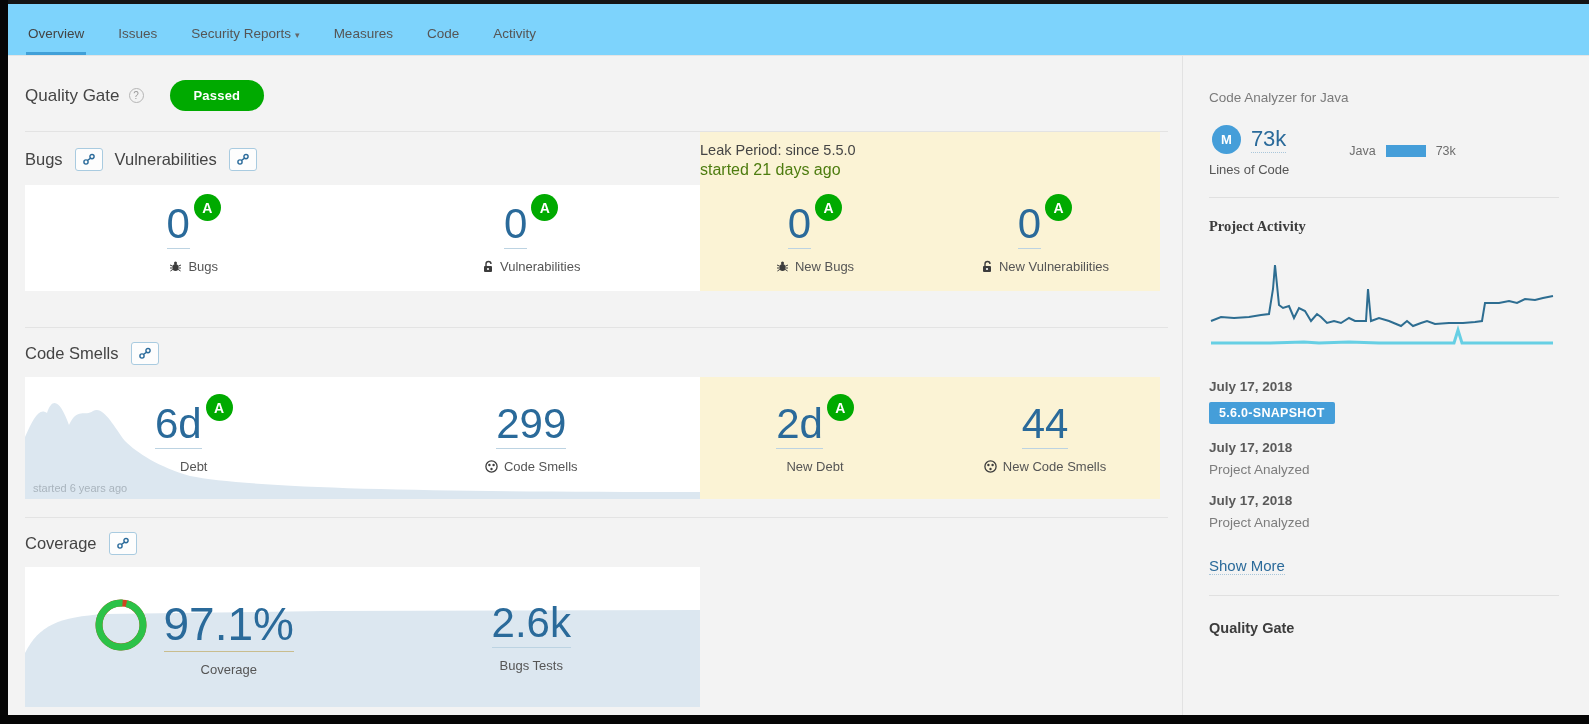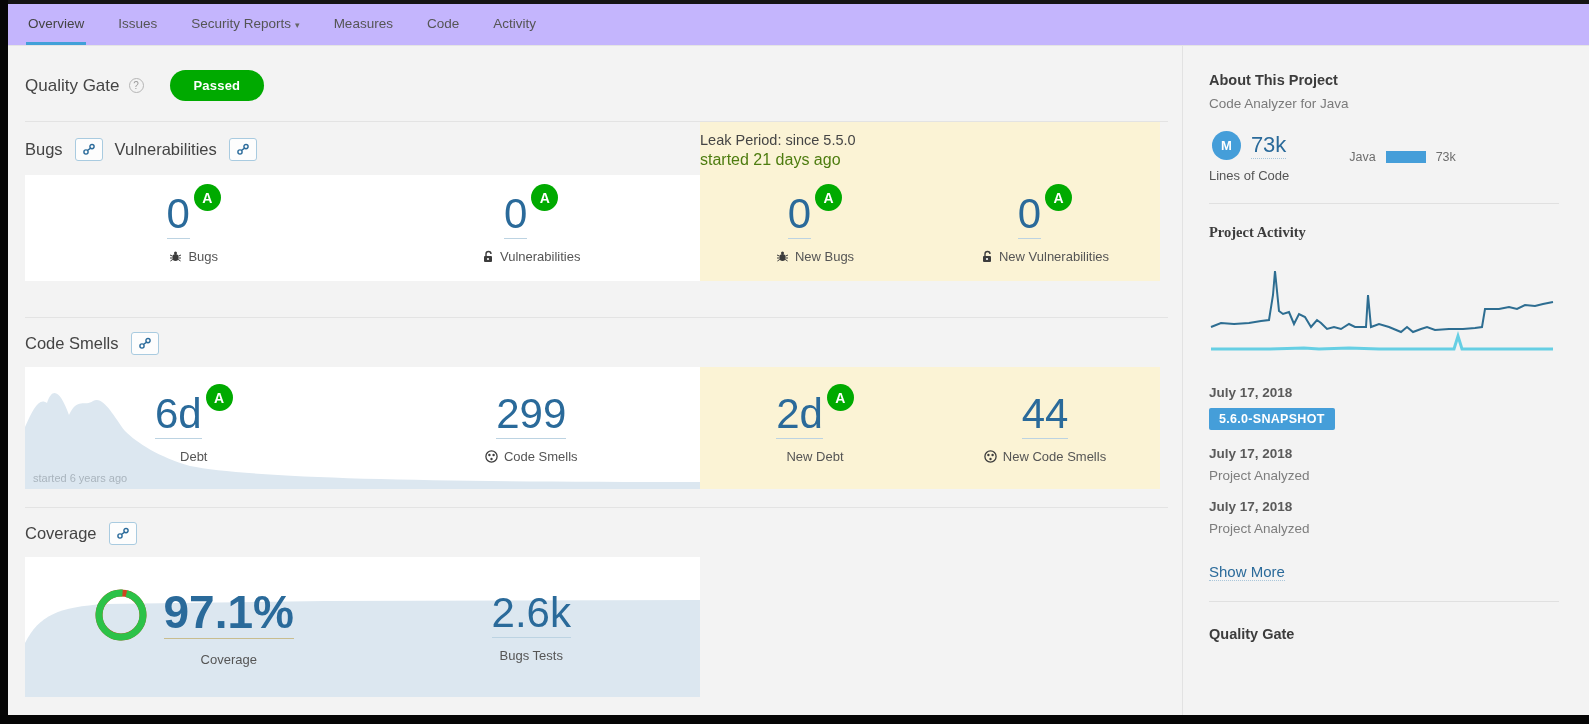--- a/index.html
+++ b/index.html
@@ -7,21 +7,21 @@
   body { font-family:"Liberation Sans", sans-serif; background:#f3f3f3; position:relative; color:#444; }
 
   
   .strip-top   { position:absolute; top:0; left:0; width:100%; height:4px; background:#141414; z-index:40; }
   .strip-left  { position:absolute; top:0; left:0; width:8px; height:100%; background:#060606; z-index:40; }
   .strip-bottom{ position:absolute; bottom:0; left:0; width:100%; height:9px; background:#050505; z-index:40; }
 
   .app { margin-left:8px; height:716px; margin-top:4px; display:flex; flex-direction:column; }
 
   
-  .tabbar { background:#c4b5fd; border-bottom:1px solid #e4e4e4; padding:4px 0 0 18px; display:flex; align-items:flex-end; height:42px; flex:0 0 auto; }
+  .tabbar { background:#7dd3fc; border-bottom:1px solid #e4e4e4; padding:4px 0 0 18px; display:flex; align-items:flex-end; height:52px; flex:0 0 auto; }
   .tab { font-size:13.5px; color:#555; padding:10px 2px 11px; margin-right:30px; cursor:pointer; border-bottom:3px solid transparent; }
   .tab.active { color:#444; border-bottom-color:#41a0d8; }
   .tab .caret { font-size:9px; color:#666; margin-left:4px; }
 
   .content { display:flex; flex:1 1 auto; min-height:0; }
   .main { width:1174px; flex:0 0 auto; padding:0 14px 0 17px; }
   .sidebar { flex:1 1 auto; border-left:1px solid #e2e2e2; padding:26px 30px 0 26px; }
 
   
   .qg-row { display:flex; align-items:center; padding:24px 0 20px; }
@@ -306,21 +306,21 @@
           </span>
         </div>
       </div>
 
       <div class="card-row cover-card">
         <div class="card-white">
           <svg class="bg-svg" viewBox="0 0 675 140" preserveAspectRatio="none">
             <path d="M0,140 L0,86 C14,58 34,50 80,47 L300,44 L675,43 L675,140 Z" fill="#dce7f0"></path>
           </svg>
           <div class="m-col">
-            <div class="m-valrow" style="align-items:flex-start;font-weight:bold;">
+            <div class="m-valrow" style="align-items:flex-end;">
               <svg class="donut" width="54" height="54" viewBox="0 0 54 54">
                 <circle cx="27" cy="27" r="22" fill="none" stroke="#cf4520" stroke-width="7"></circle>
                 <circle cx="27" cy="27" r="22" fill="none" stroke="#2cc248" stroke-width="7" stroke-dasharray="134.2 138.2" stroke-dashoffset="-4" transform="rotate(-86 27 27)"></circle>
               </svg>
               <span class="big-val">97.1%</span>
             </div>
             <div class="m-label" style="margin-left:70px;">
                 <span>Coverage</span>
               </div>
           </div>
@@ -331,21 +331,20 @@
             <div class="m-label">
                 <span>Bugs Tests</span>
               </div>
           </div>
         </div>
       </div>
 
     </div>
 
     <div class="sidebar">
-      <div class="sb-h">About This Project</div>
       <div class="sb-sub">Code Analyzer for Java</div>
 
 
       <div class="sb-meta">
         <div class="loc-block">
           <div class="loc-top">
             <span class="size-badge">M</span>
             <span class="loc-val">73k</span>
           </div>
           <div class="loc-lab">Lines of Code</div>

